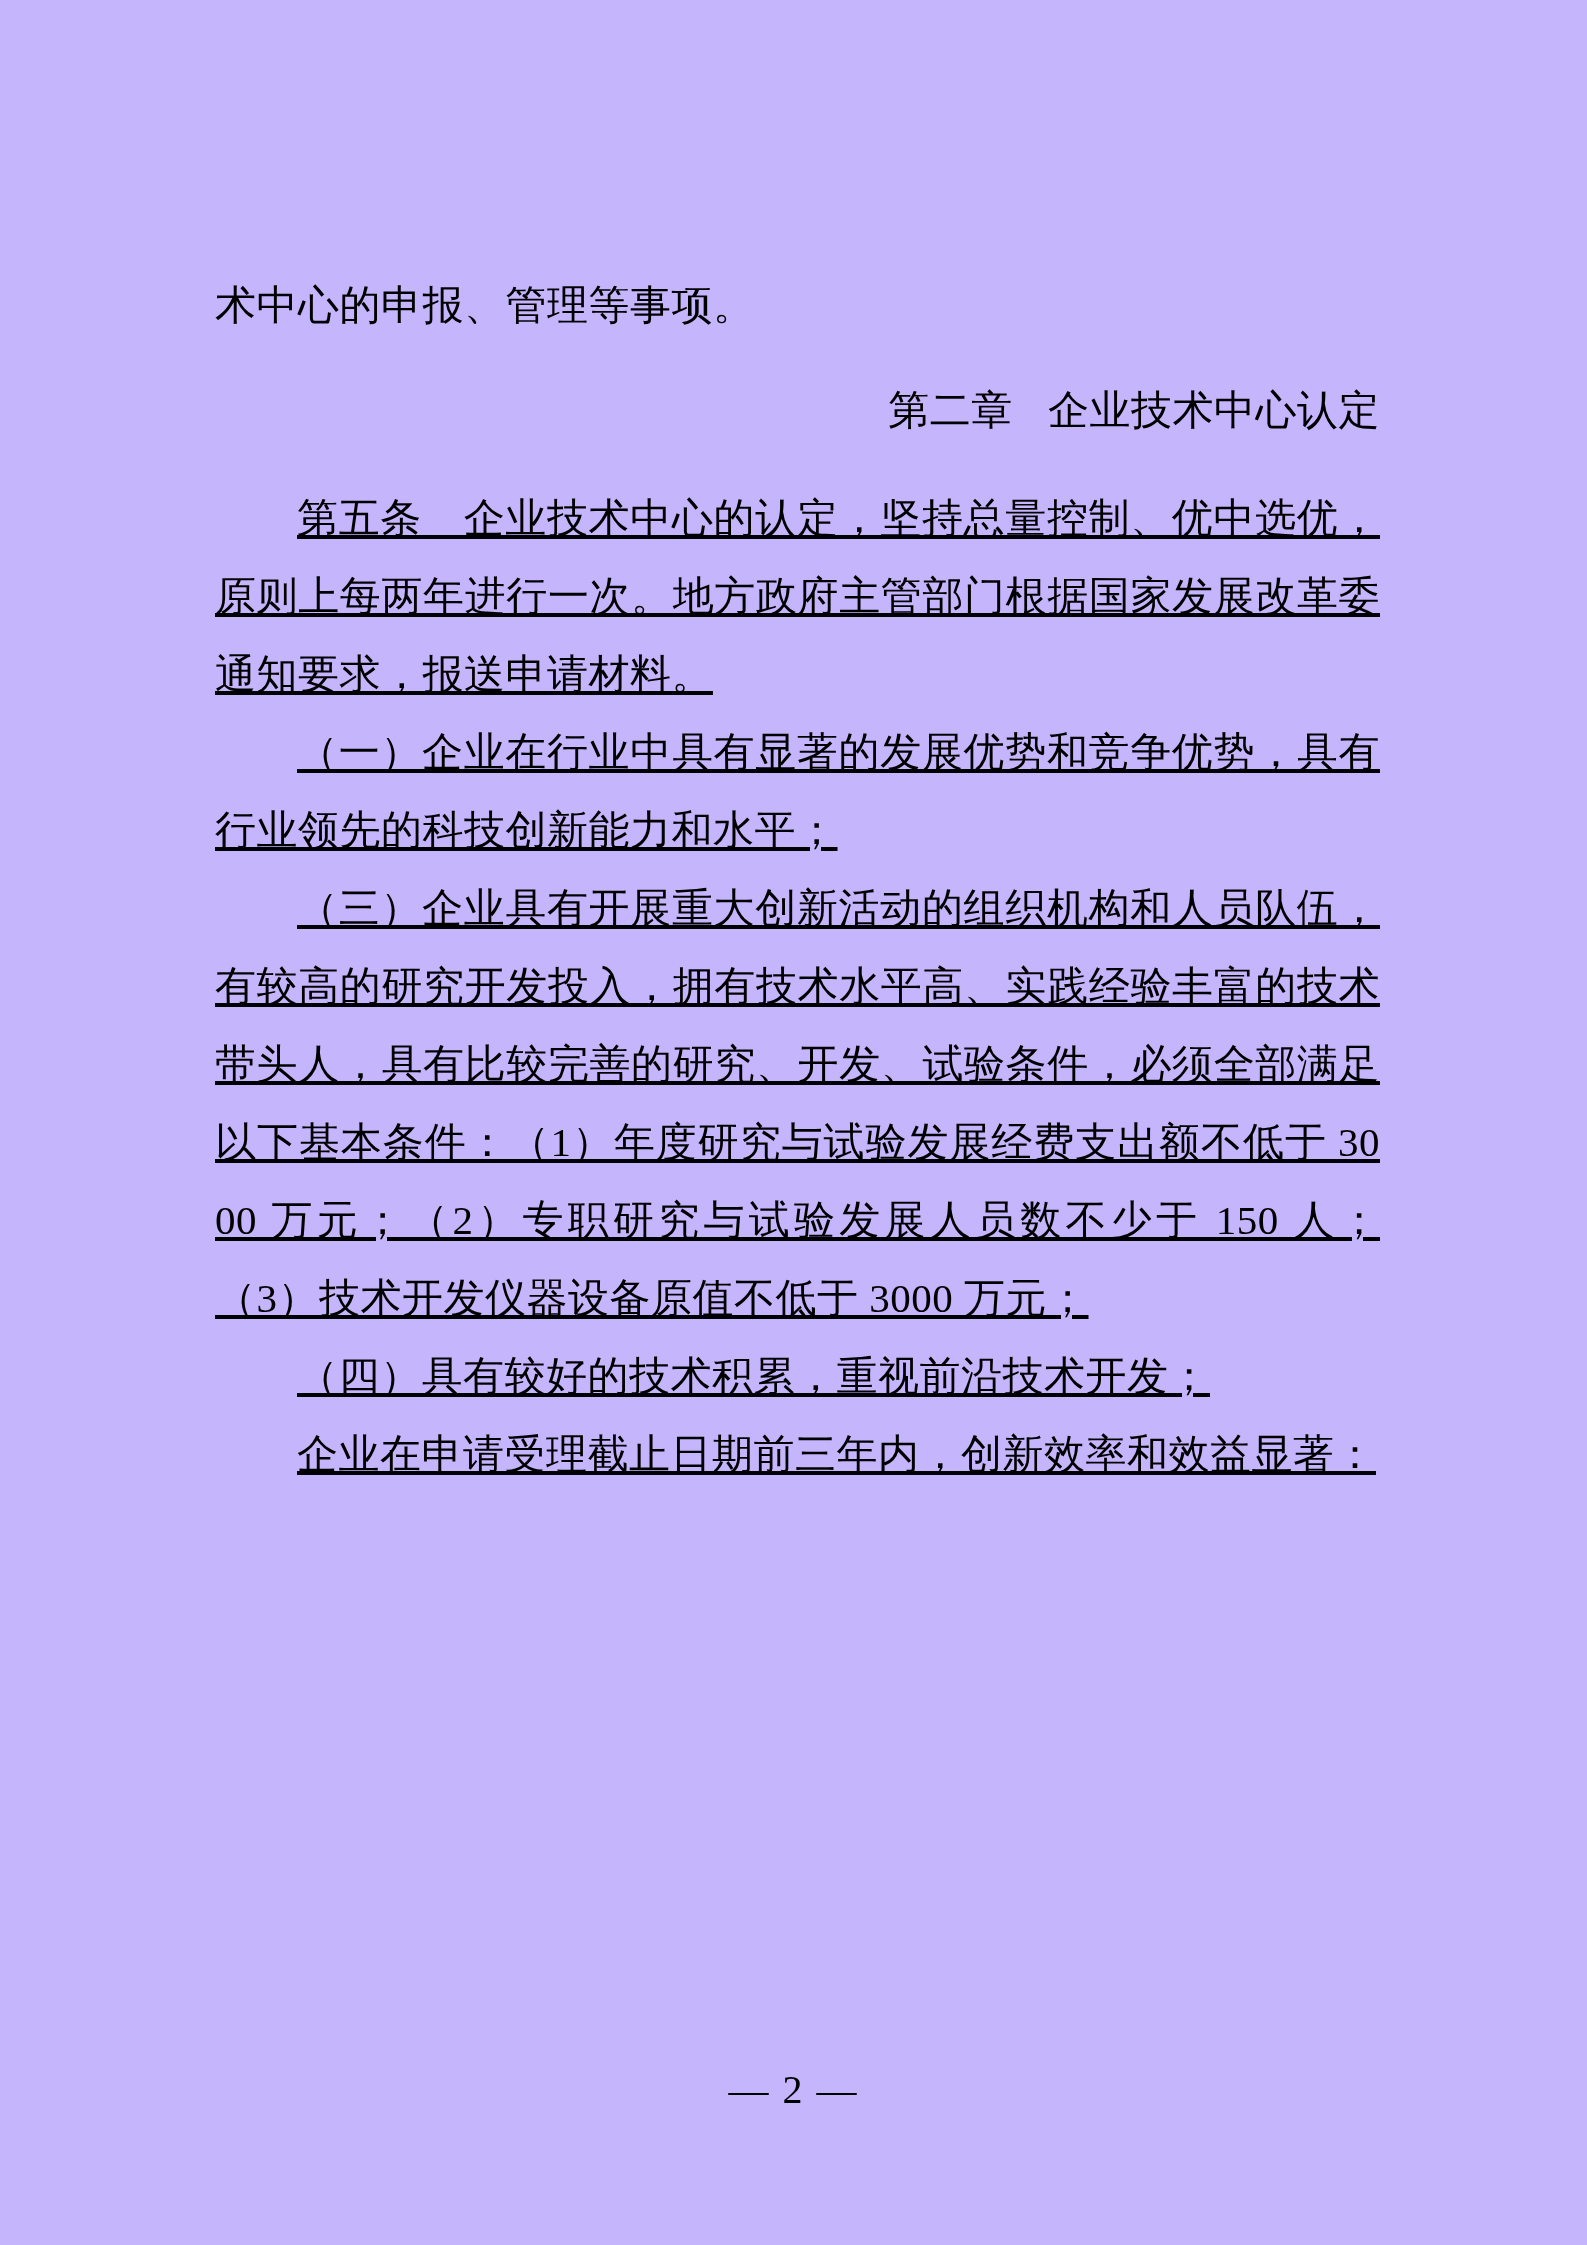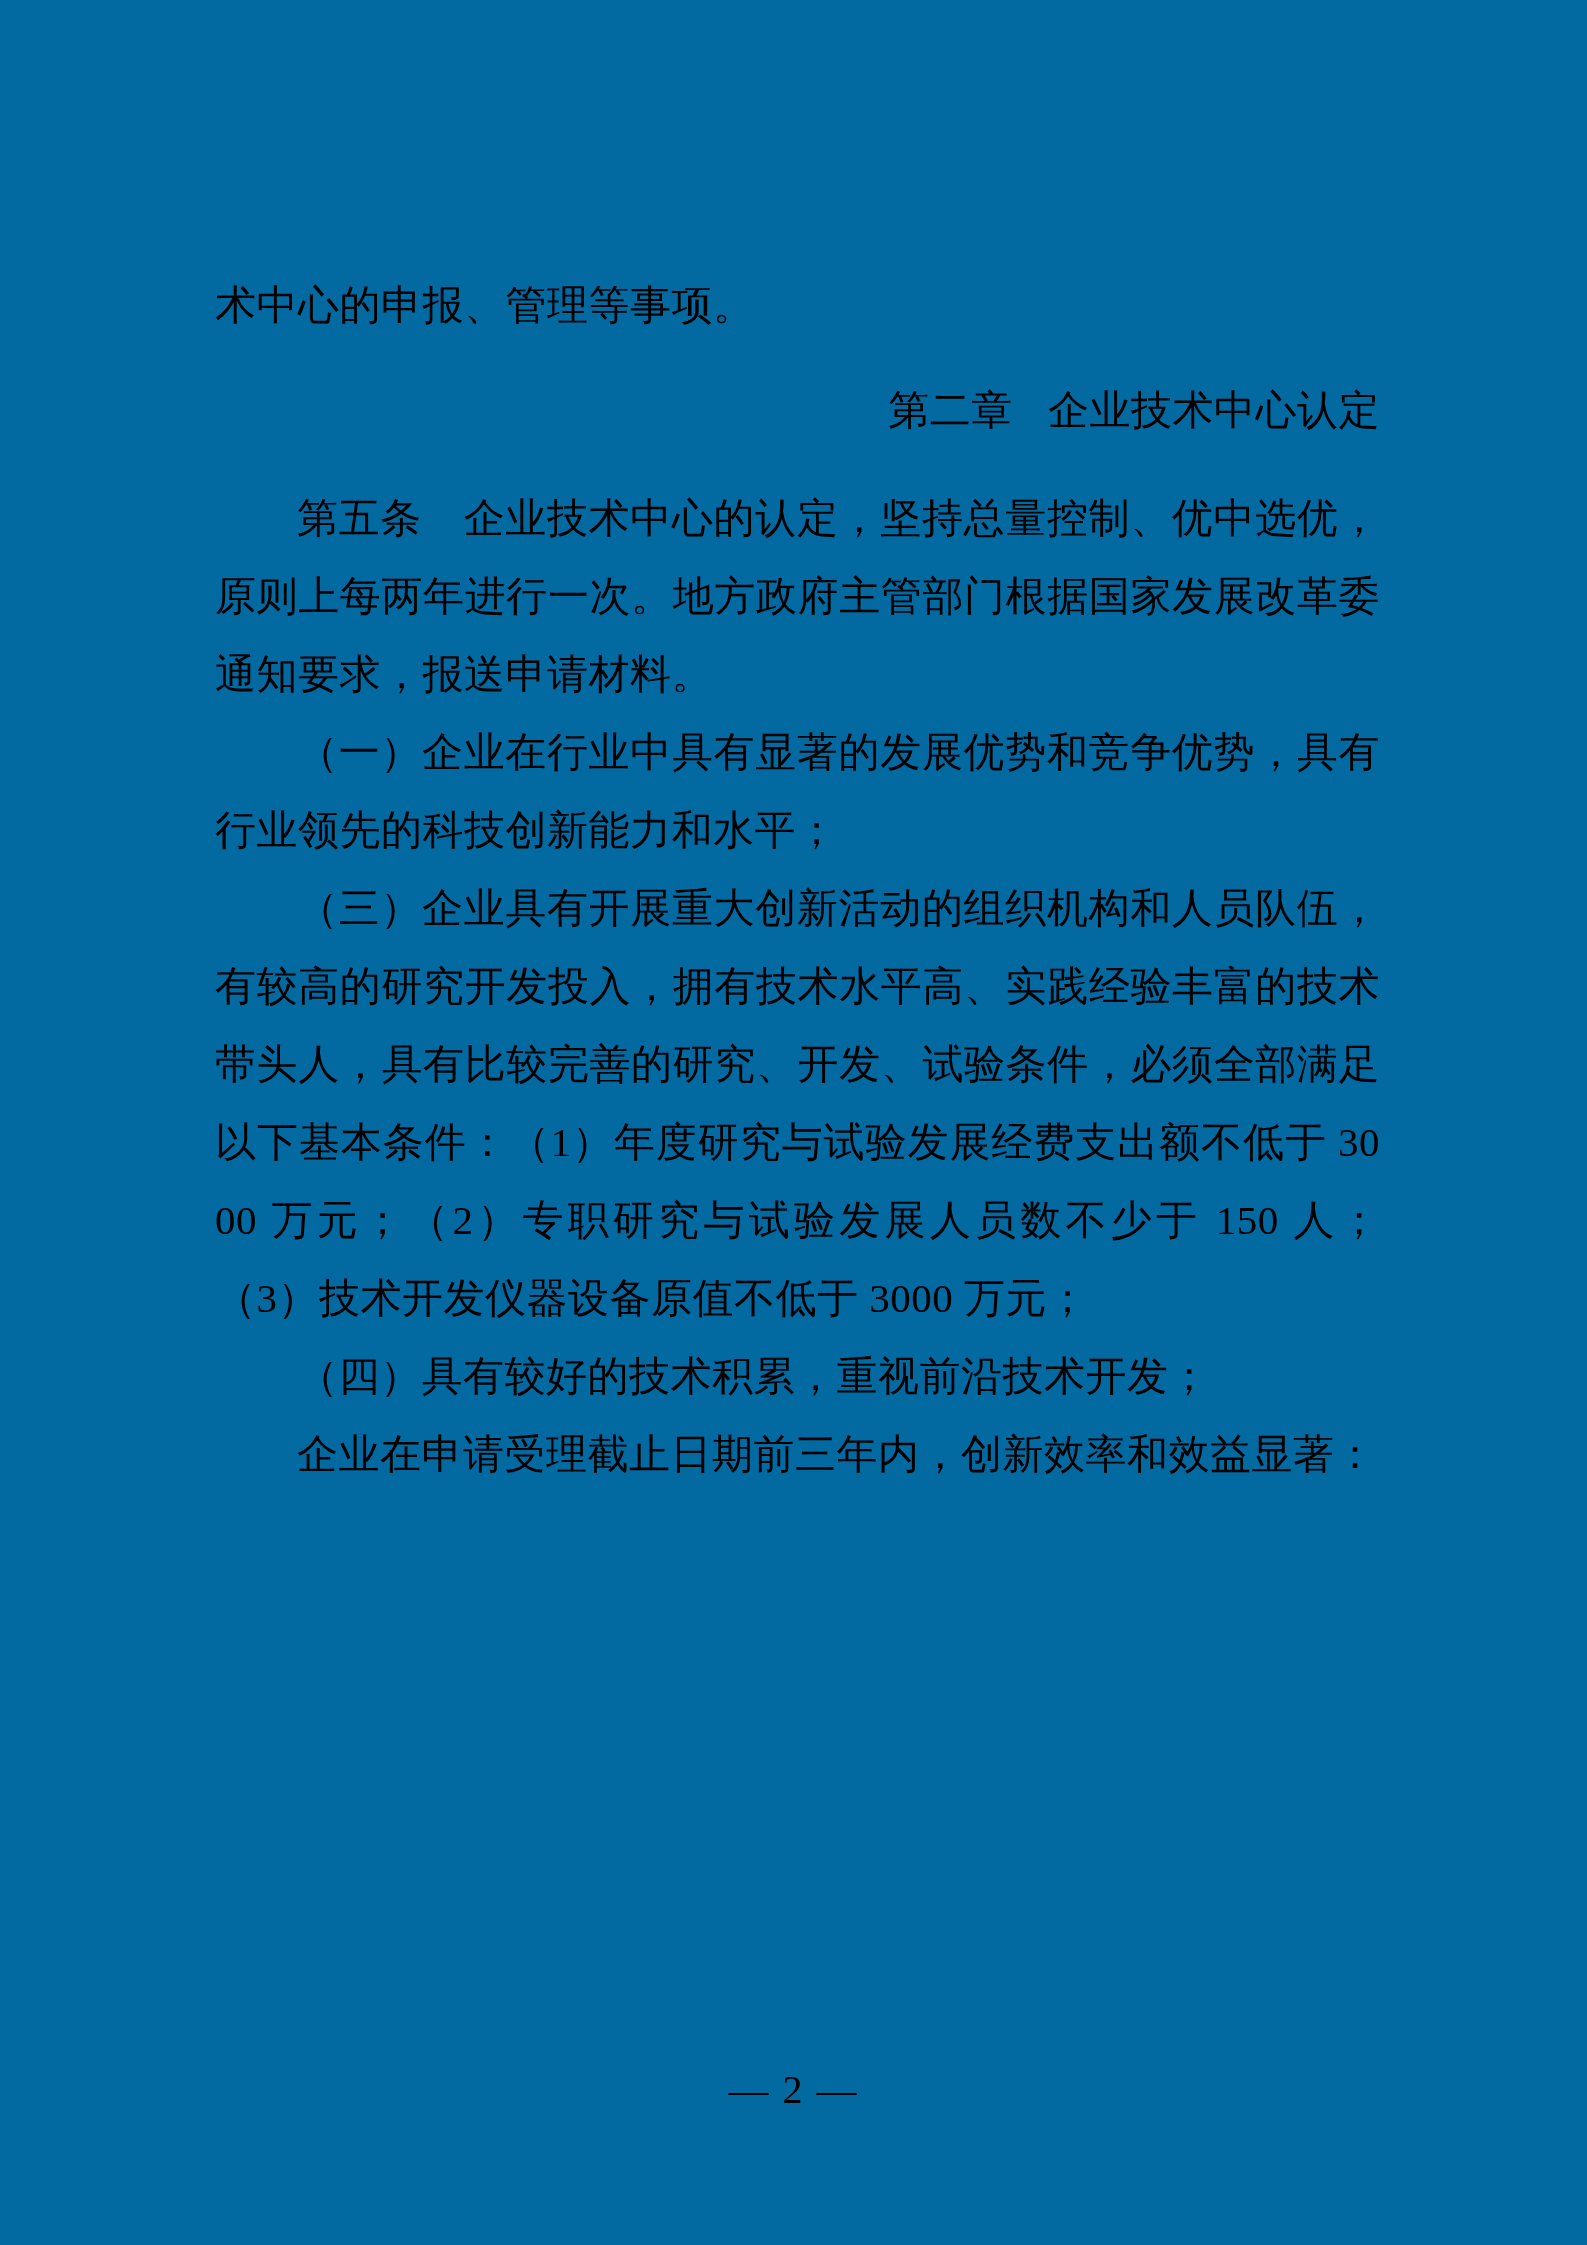--- a/index.html
+++ b/index.html
@@ -8,39 +8,40 @@
     height: 2245px;
     background: #ffffff;
     color: #000000;
     position: relative;
     overflow: hidden;
     font-family: "Liberation Serif", serif;
   }
   .page {
     position: absolute;
     inset: 0;
-    background: #0369a1;
+    background: #c4b5fd;
   }
   .doc {
     position: absolute;
     left: 215px;
     top: 266px;
     width: 1165px;
   }
   .block {
     margin: 0;
     font-size: 41px;
     line-height: 78px;
     text-align: justify;
     text-justify: inter-character;
     letter-spacing: 0.5px;
     word-break: break-all;
   }
   .paragraph {
     text-indent: 2em;
+    text-decoration: underline;
   }
   .continuation {
     text-indent: 0;
   }
   .chapter-heading {
     text-align: right;
     text-indent: 0;
     margin: 27px 0 30px 0;
     word-spacing: 0.6em;
   }

